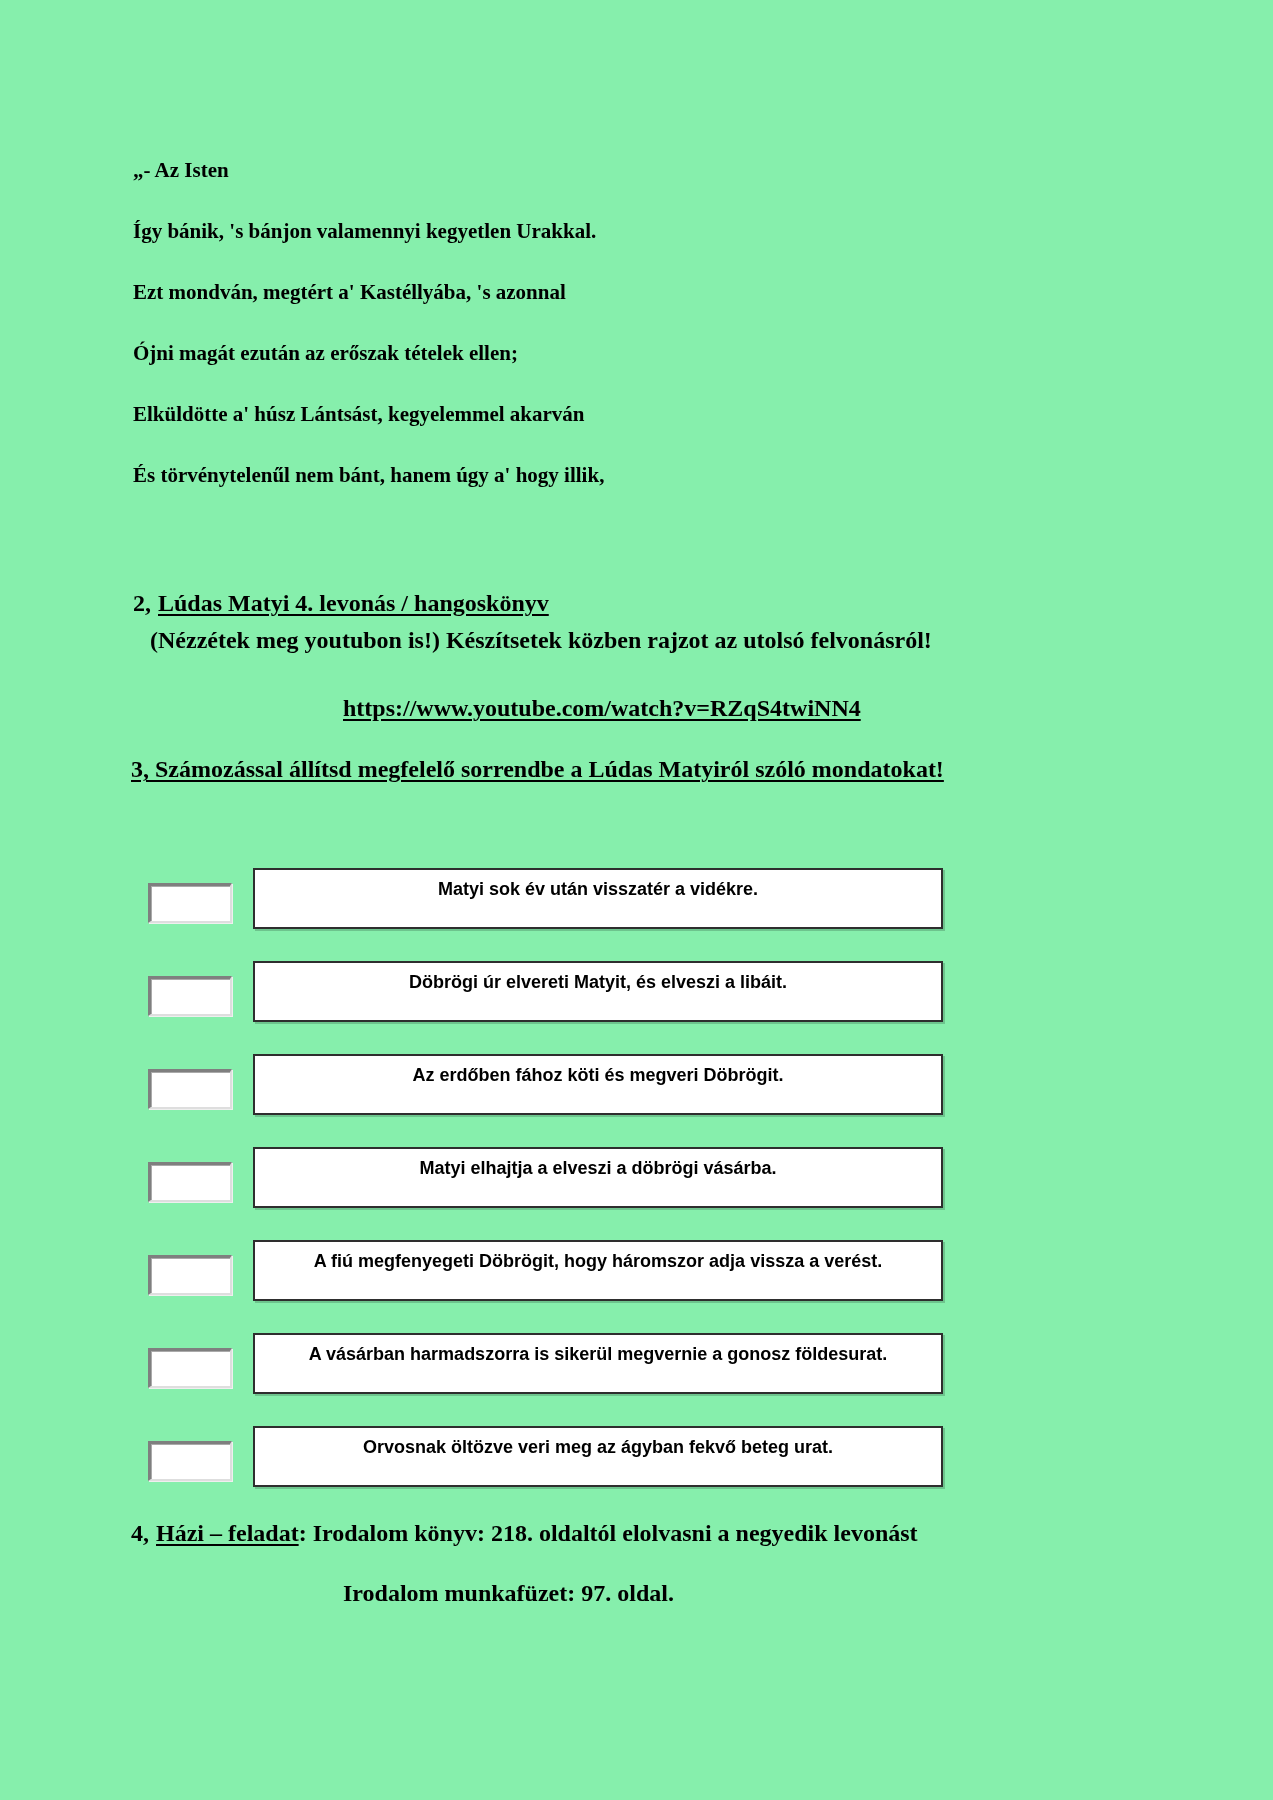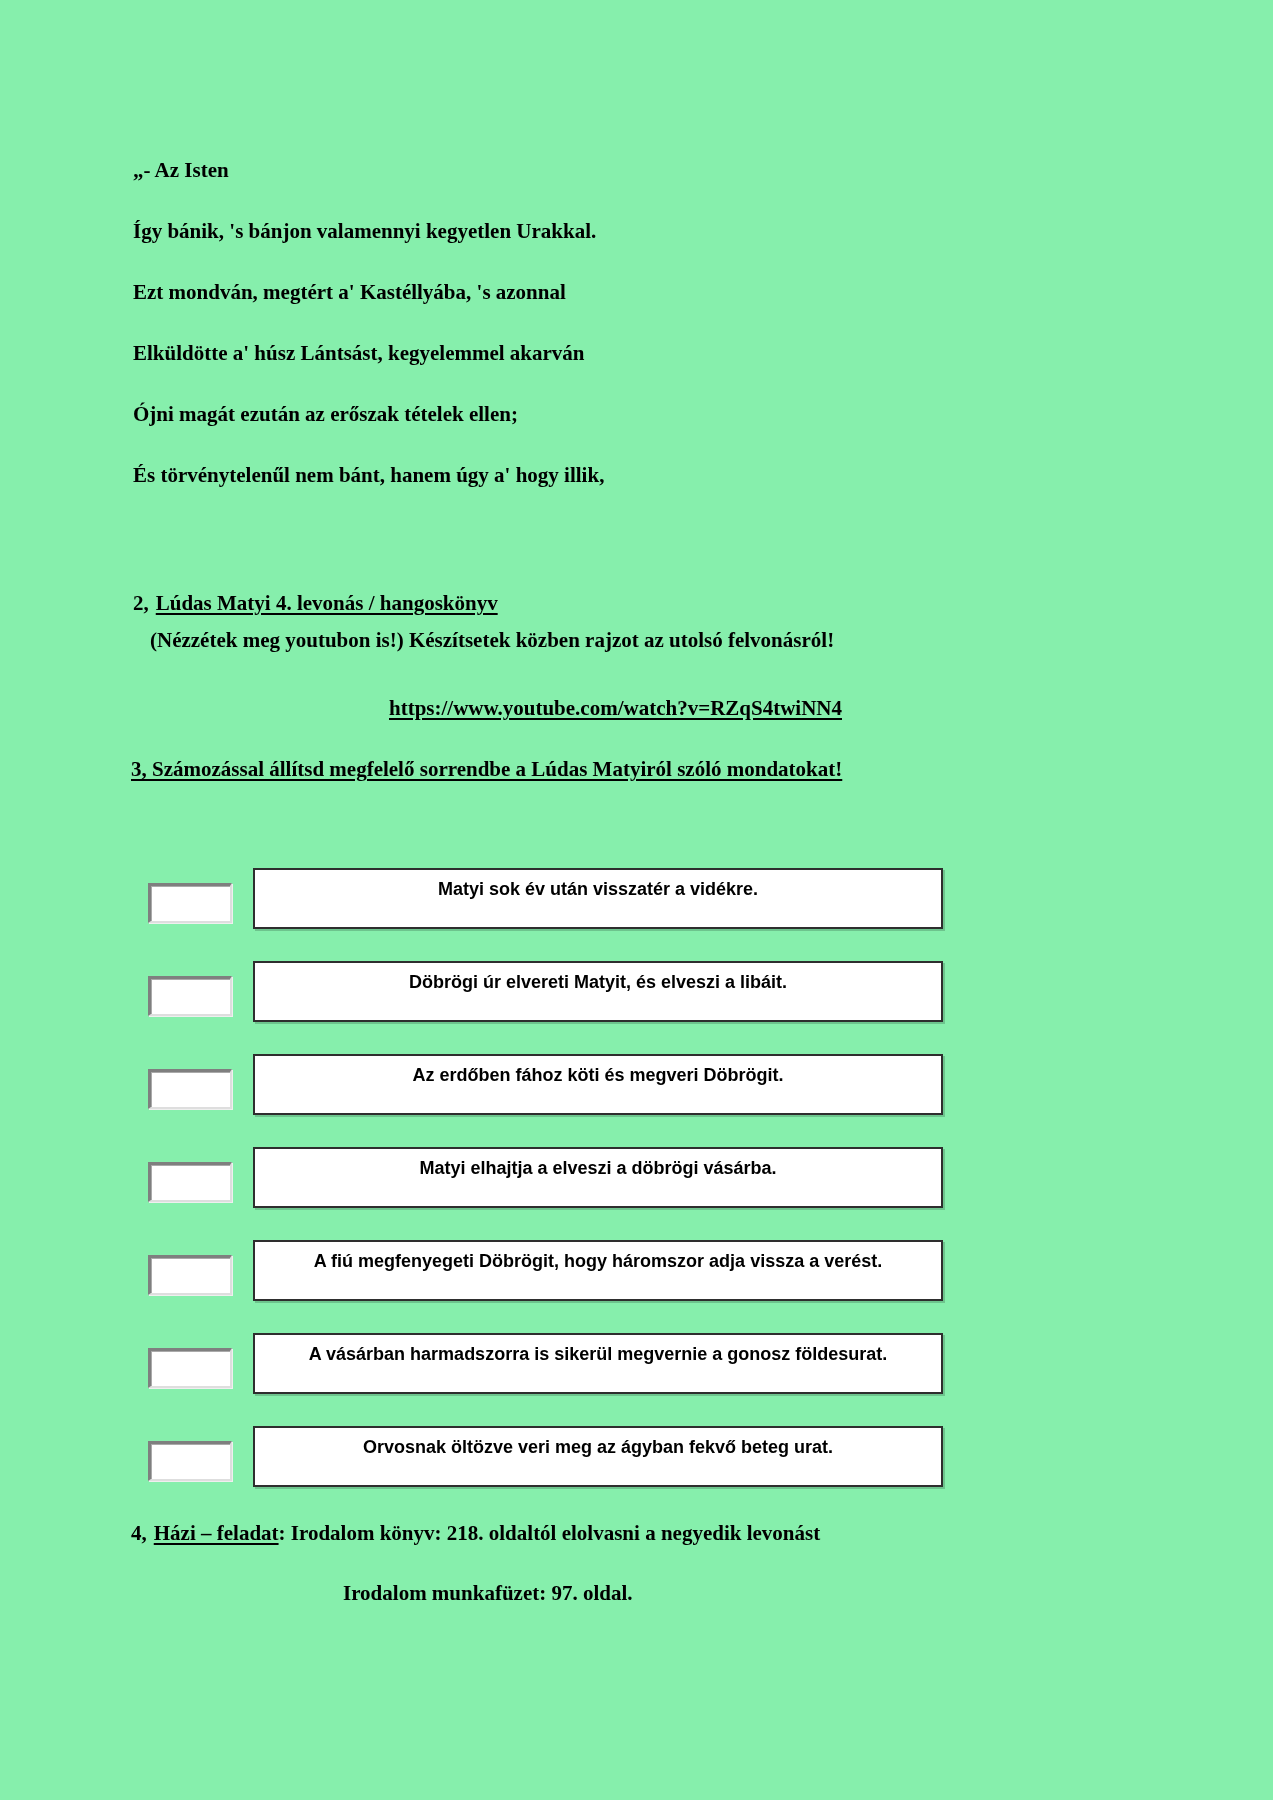--- a/index.html
+++ b/index.html
@@ -25,21 +25,21 @@
     height: 61px;
     line-height: 61px;
     font-size: 21px;
     font-weight: bold;
     white-space: nowrap;
   }
 
   
   .serifline {
     position: absolute;
-    font-size: 21px;
+    font-size: 24px;
     font-weight: bold;
     white-space: nowrap;
     line-height: 30px;
   }
   .u {
     text-decoration: underline;
     text-decoration-thickness: 2px;
     text-underline-offset: 3px;
   }
   .numspan { margin-right: 7px; }
@@ -50,21 +50,20 @@
   #task3-heading { top: 754px; left: 131px; }
   #task4-line1   { top: 1518px; left: 131px; }
   #task4-line2   { top: 1578px; left: 343px; }
 
   a.doc-link {
     color: #000000;
     text-decoration: underline;
     text-decoration-thickness: 2px;
     text-underline-offset: 3px;
     cursor: pointer;
-    margin-left: 46px;
   }
 
   
   .row {
     position: absolute;
     left: 0;
     width: 1273px;
     height: 93px;
   }
   .order-box {
@@ -103,22 +102,22 @@
 </style>
 </head>
 <body>
 
 <div class="page">
 
   <div class="poem" id="poem">
       <p>„- Az Isten</p>
       <p>Így bánik, 's bánjon valamennyi kegyetlen Urakkal.</p>
       <p>Ezt mondván, megtért a' Kastéllyába, 's azonnal</p>
+      <p>Ójni magát ezután az erőszak tételek ellen;</p>
       <p>Elküldötte a' húsz Lántsást, kegyelemmel akarván</p>
-      <p>Ójni magát ezután az erőszak tételek ellen;</p>
       <p>És törvénytelenűl nem bánt, hanem úgy a' hogy illik,</p>
     </div>
 
   <div class="serifline" id="task2-heading">
     <span class="numspan">2,</span><span class="u">Lúdas Matyi 4. levonás / hangoskönyv</span>
   </div>
 
   <div class="serifline" id="task2-note">(Nézzétek meg youtubon is!) Készítsetek közben rajzot az utolsó felvonásról!</div>
 
   <div class="serifline" id="youtube-link">

